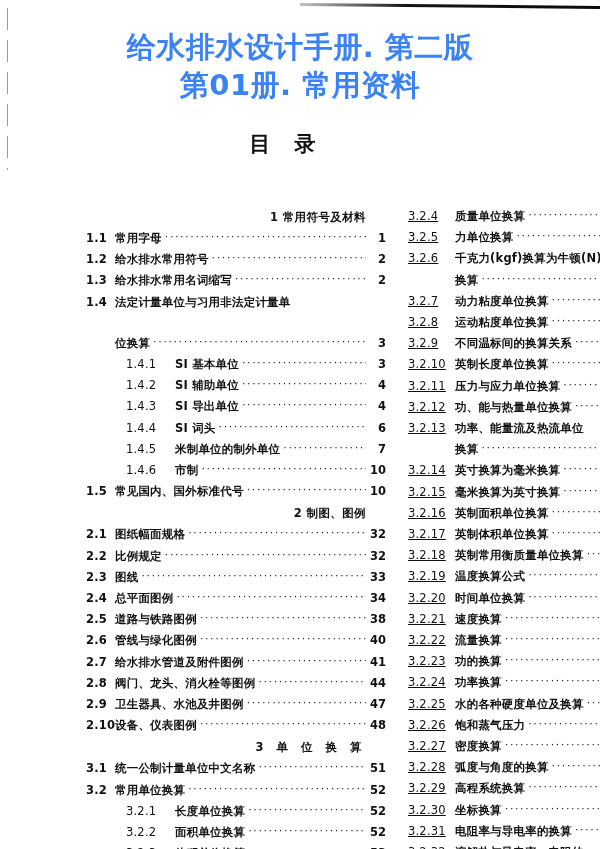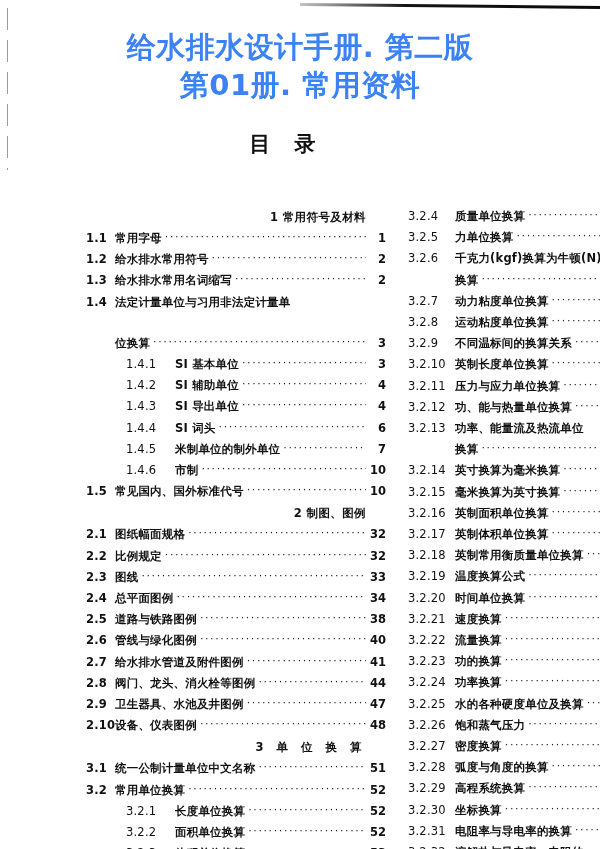--- a/index.html
+++ b/index.html
@@ -102,21 +102,21 @@
     line-height: 21.2px;
     white-space: nowrap;
   }
   .e-num {
     flex: 0 0 auto;
     font-weight: bold;
     letter-spacing: 0.2px;
   }
   .col-left  .e-num { width: 26px; }
   .col-left  .e-num.sub { width: 46px; font-weight: normal; margin-left: 40px; }
-  .col-right .e-num { width: 44px; font-weight: normal; }
+  .col-right .e-num { width: 44px; font-weight: normal; text-decoration: underline; }
   .e-title {
     flex: 0 0 auto;
     font-weight: bold;
     padding-left: 3px;
     letter-spacing: 0.2px;
   }
   .e-dots {
     flex: 1 1 auto;
     overflow: hidden;
     margin: 0 3px;

